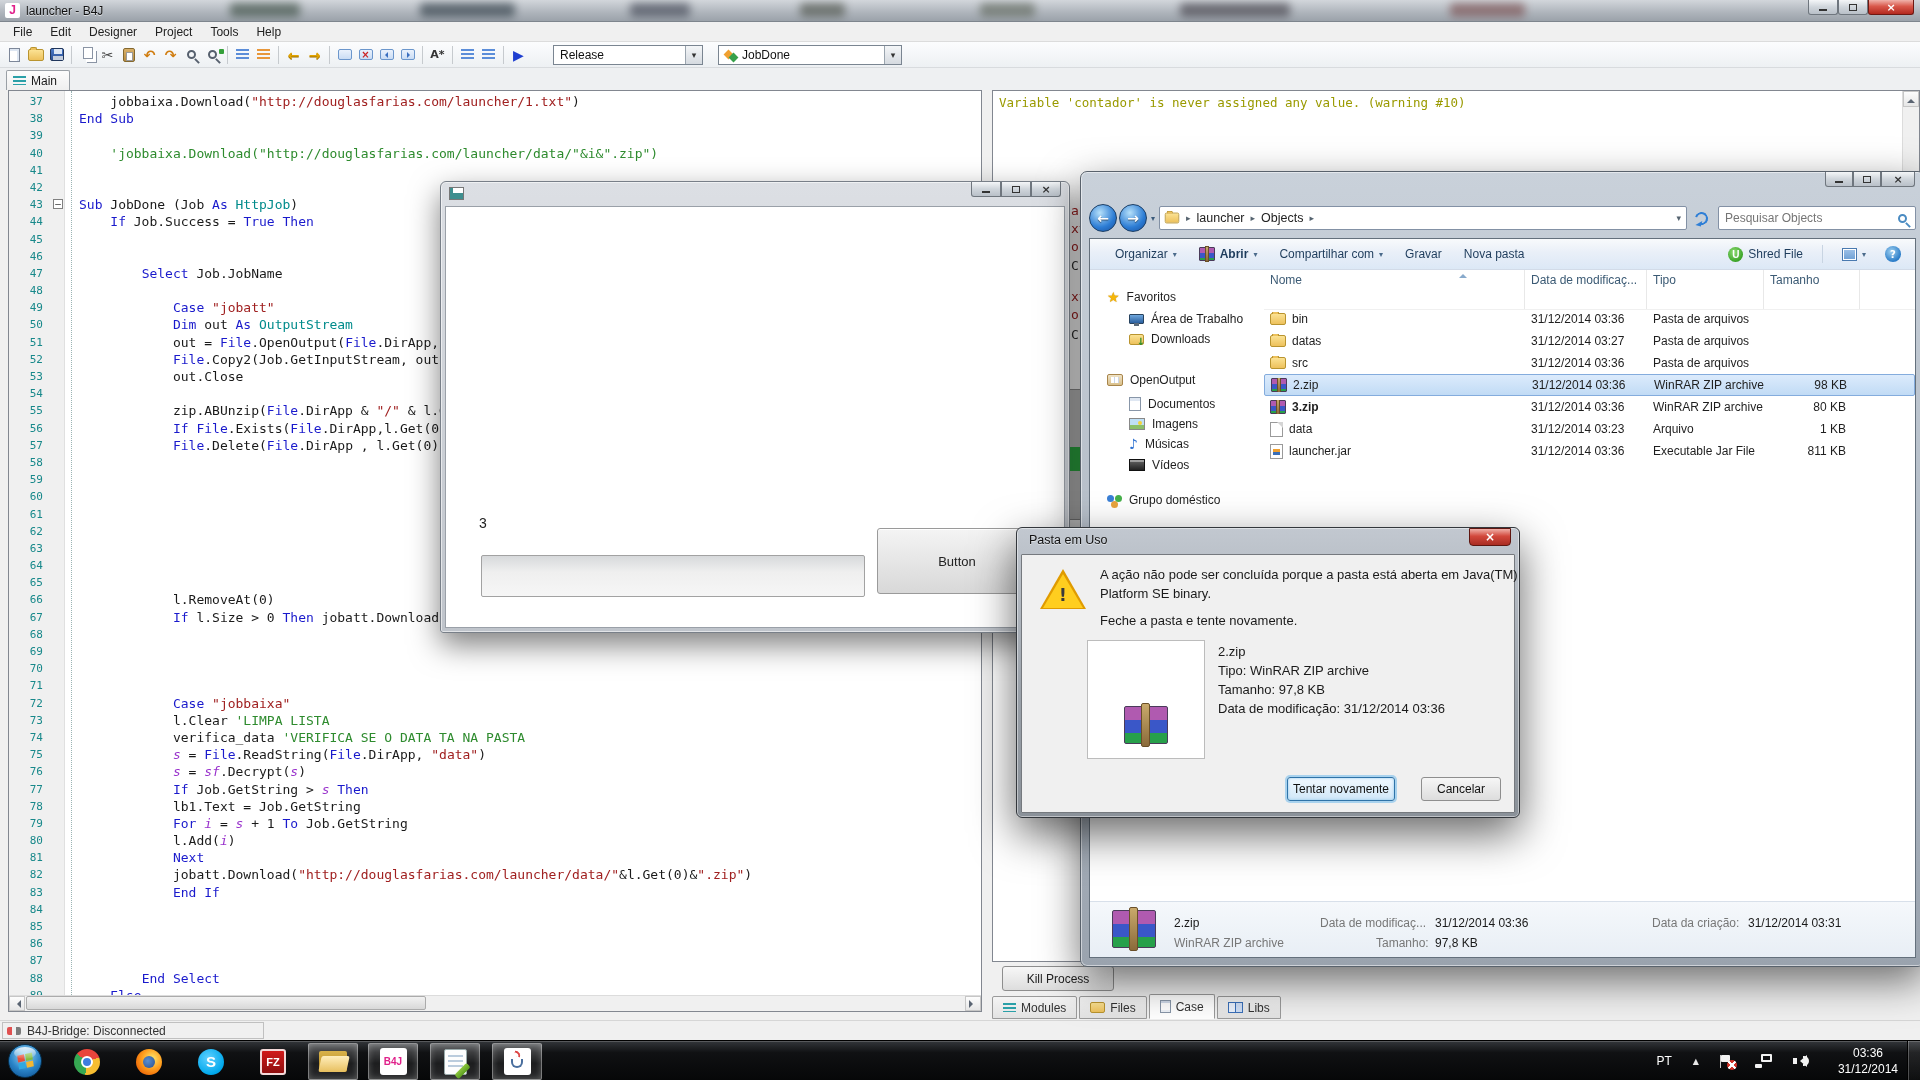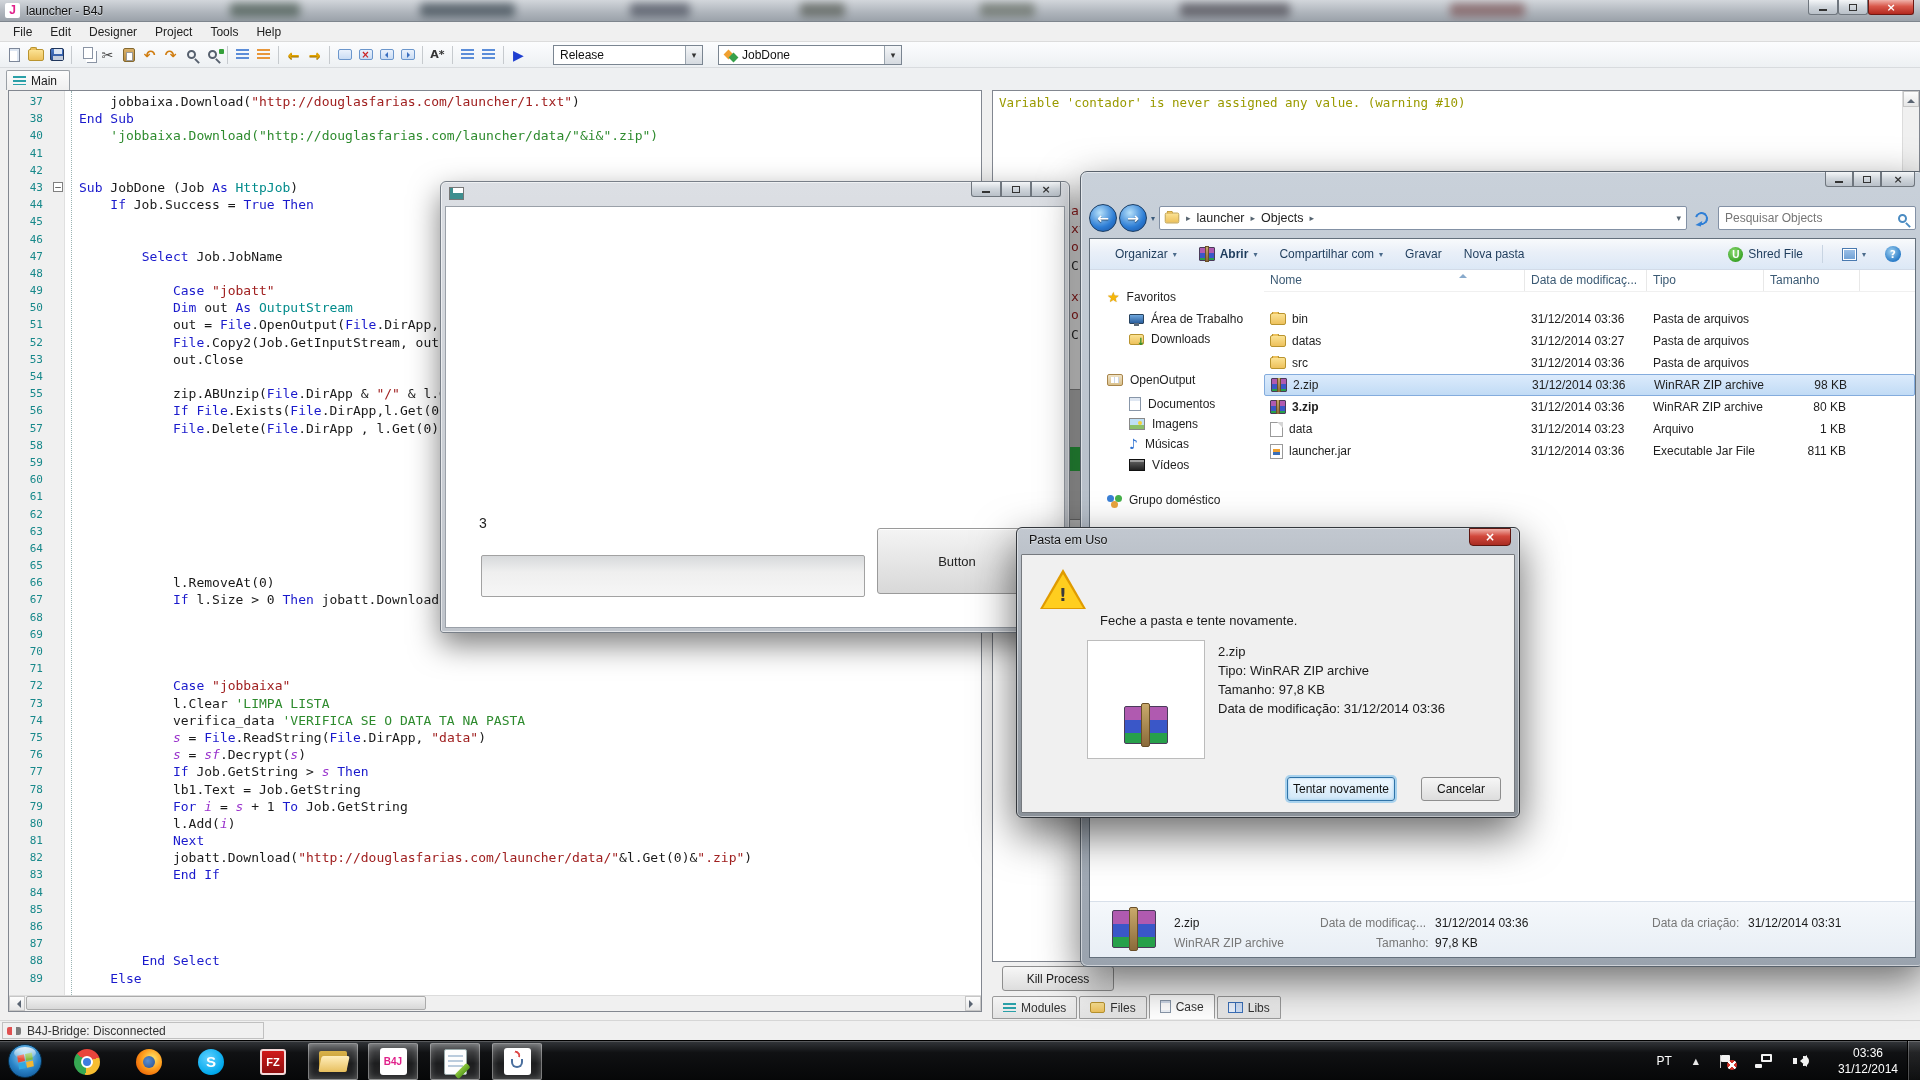--- a/index.html
+++ b/index.html
@@ -176,21 +176,21 @@
   .cmd.bold{font-weight:bold}
   #cmd-right{margin-left:auto;display:flex;align-items:center;gap:8px}
   .shred-ic{width:15px;height:15px;border-radius:50%;background:radial-gradient(circle at 40% 35%,#8fdc74,#3ba428 70%,#2a7d1c);
     color:#fff;font-size:10px;font-weight:bold;display:flex;align-items:center;justify-content:center}
   .csep{width:1px;height:18px;background:#c8d4e2}
   .ic-views{width:15px;height:13px;background:linear-gradient(#9fc2e8,#6d9fd4);border:1px solid #4a7ab0;
     box-shadow:inset 0 0 0 1px #fff;position:relative}
   .help-ic{width:16px;height:16px;border-radius:50%;background:radial-gradient(circle at 40% 35%,#9fd0f0,#2a7cc8 70%);
     color:#fff;font-size:10px;font-weight:bold;display:flex;align-items:center;justify-content:center}
 
-  #exp-header{position:absolute;left:174px;right:0;top:31px;height:22px;background:#fff;display:flex;
+  #exp-header{position:absolute;left:174px;right:0;top:31px;height:40px;background:#fff;display:flex;
     border-bottom:1px solid #f0f0f0}
   .hcell{font-size:12px;color:#3b5a74;padding:3px 0 0 6px;border-right:1px solid #e8e8e8;position:relative}
   #sortcaret{position:absolute;top:0;left:195px;width:0;height:0;border:4px solid transparent;border-bottom-color:#88aacc}
 
   #exp-rows{position:absolute;left:174px;right:0;top:69px}
   .frow{display:flex;align-items:center;height:22px;font-size:12px;color:#1e1e1e;position:relative}
   .fcell{padding-left:6px;display:flex;align-items:center;gap:6px;overflow:hidden;white-space:nowrap}
   .fcell.num{justify-content:flex-end;padding-right:14px}
   .frow.selected{background:linear-gradient(#dcebfc,#c1dbf5);border:1px solid #84acdd;border-radius:2px}
   .ic-file{width:13px;height:15px;background:#fff;border:1px solid #9a9a9a;position:relative}
@@ -436,20 +436,21 @@
       <span data-interactable="false">Main</span>
     </div>
   </div>
 
   <div id="editor" data-interactable="true">
     <div id="gutter" data-interactable="false"></div>
     <div id="foldline" data-interactable="false"></div>
     <div id="code-lines" data-interactable="false">
         <div class="cl" data-interactable="false"><div class="ln" data-interactable="false">37</div><div class="fm" data-interactable="false"></div><div class="ct" data-interactable="false"><span class="tk-p" data-interactable="false">    jobbaixa.Download(</span><span class="tk-s" data-interactable="false">"http://douglasfarias.com/launcher/1.txt"</span><span class="tk-p" data-interactable="false">)</span></div></div>
         <div class="cl" data-interactable="false"><div class="ln" data-interactable="false">38</div><div class="fm" data-interactable="false"></div><div class="ct" data-interactable="false"><span class="tk-k" data-interactable="false">End Sub</span></div></div>
+        <div class="cl" data-interactable="false"><div class="ln" data-interactable="false">39</div><div class="fm" data-interactable="false"></div><div class="ct" data-interactable="false"></div></div>
         <div class="cl" data-interactable="false"><div class="ln" data-interactable="false">40</div><div class="fm" data-interactable="false"></div><div class="ct" data-interactable="false"><span class="tk-c" data-interactable="false">    'jobbaixa.Download("http://douglasfarias.com/launcher/data/"&amp;i&amp;".zip")</span></div></div>
         <div class="cl" data-interactable="false"><div class="ln" data-interactable="false">41</div><div class="fm" data-interactable="false"></div><div class="ct" data-interactable="false"></div></div>
         <div class="cl" data-interactable="false"><div class="ln" data-interactable="false">42</div><div class="fm" data-interactable="false"></div><div class="ct" data-interactable="false"></div></div>
         <div class="cl" data-interactable="false"><div class="ln" data-interactable="false">43</div><div class="fm" data-interactable="false"><div class="foldbox glyph" data-interactable="true">−</div></div><div class="ct" data-interactable="false"><span class="tk-k" data-interactable="false">Sub</span><span class="tk-p" data-interactable="false"> JobDone (Job </span><span class="tk-k" data-interactable="false">As</span><span class="tk-p" data-interactable="false"> </span><span class="tk-t" data-interactable="false">HttpJob</span><span class="tk-p" data-interactable="false">)</span></div></div>
         <div class="cl" data-interactable="false"><div class="ln" data-interactable="false">44</div><div class="fm" data-interactable="false"></div><div class="ct" data-interactable="false"><span class="tk-p" data-interactable="false">    </span><span class="tk-k" data-interactable="false">If</span><span class="tk-p" data-interactable="false"> Job.Success = </span><span class="tk-k" data-interactable="false">True</span><span class="tk-p" data-interactable="false"> </span><span class="tk-k" data-interactable="false">Then</span></div></div>
         <div class="cl" data-interactable="false"><div class="ln" data-interactable="false">45</div><div class="fm" data-interactable="false"></div><div class="ct" data-interactable="false"></div></div>
         <div class="cl" data-interactable="false"><div class="ln" data-interactable="false">46</div><div class="fm" data-interactable="false"></div><div class="ct" data-interactable="false"></div></div>
         <div class="cl" data-interactable="false"><div class="ln" data-interactable="false">47</div><div class="fm" data-interactable="false"></div><div class="ct" data-interactable="false"><span class="tk-p" data-interactable="false">        </span><span class="tk-k" data-interactable="false">Select</span><span class="tk-p" data-interactable="false"> Job.JobName</span></div></div>
         <div class="cl" data-interactable="false"><div class="ln" data-interactable="false">48</div><div class="fm" data-interactable="false"></div><div class="ct" data-interactable="false"></div></div>
         <div class="cl" data-interactable="false"><div class="ln" data-interactable="false">49</div><div class="fm" data-interactable="false"></div><div class="ct" data-interactable="false"><span class="tk-p" data-interactable="false">            </span><span class="tk-k" data-interactable="false">Case</span><span class="tk-p" data-interactable="false"> </span><span class="tk-s" data-interactable="false">"jobatt"</span></div></div>
@@ -820,20 +821,21 @@
   <div id="dlg-title" data-interactable="false">Pasta em Uso</div>
   <div id="dlg-close" data-interactable="true">
       <span class="glyph" data-interactable="false">×</span>
     </div>
   <div id="dlg-body" data-interactable="false">
     <div id="warn" data-interactable="false">
       <div class="t1" data-interactable="false"></div>
       <div class="t2" data-interactable="false"></div>
       <div class="ex glyph" data-interactable="false">!</div>
     </div>
+    <div id="dlg-msg1" data-interactable="false">A ação não pode ser concluída porque a pasta está aberta em Java(TM) Platform SE binary.</div>
     <div id="dlg-msg2" data-interactable="false">Feche a pasta e tente novamente.</div>
     <div id="dlg-thumb" data-interactable="false">
       <div class="ic-rar-lg" data-interactable="false"></div>
     </div>
     <div id="dlg-info" data-interactable="false">
         <div data-interactable="false">2.zip</div>
         <div data-interactable="false">Tipo: WinRAR ZIP archive</div>
         <div data-interactable="false">Tamanho: 97,8 KB</div>
         <div data-interactable="false">Data de modificação: 31/12/2014 03:36</div>
       </div>

